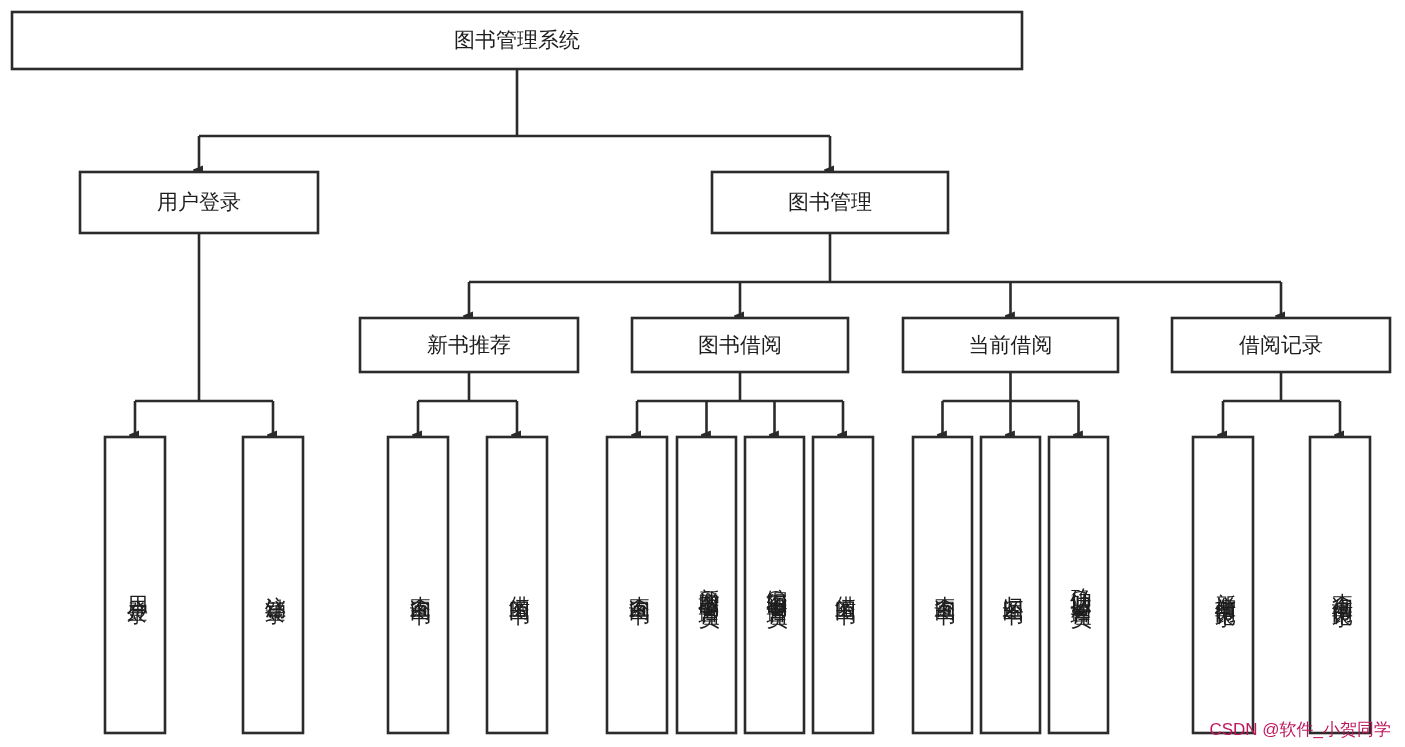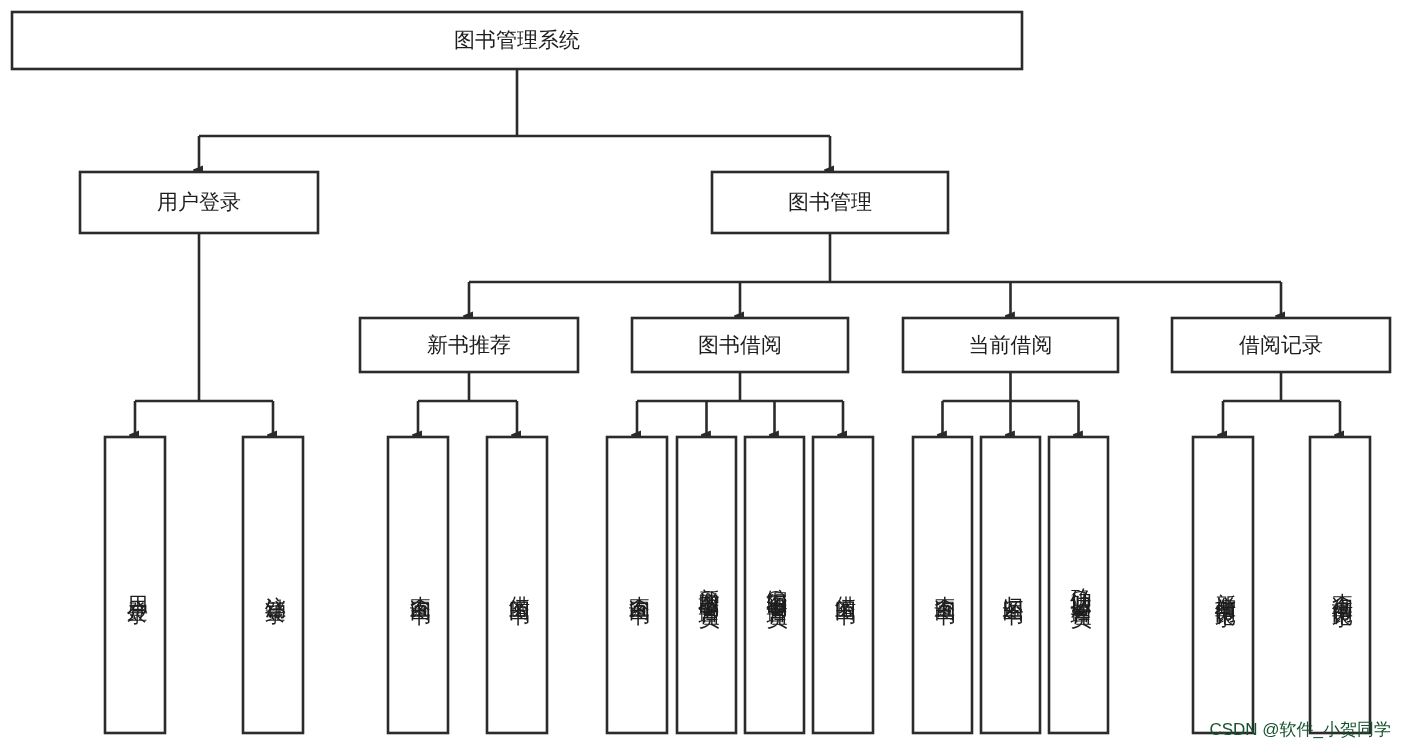--- a/index.html
+++ b/index.html
@@ -49,21 +49,21 @@
     stroke: #2b2b2b;
     stroke-width: 2.6;
     fill: none;
   }
   .watermark {
     position: absolute;
     right: 14px;
     bottom: 6px;
     font-family: "Liberation Sans", "DejaVu Sans", sans-serif;
     font-size: 17px;
-    color: #14532d;
+    color: #be185d;
     white-space: nowrap;
     pointer-events: none;
   }
 </style>
 </head>
 <body>
 
 <div id="stage">
   <svg id="diagram" viewBox="0 0 1405 747">
     <defs>

